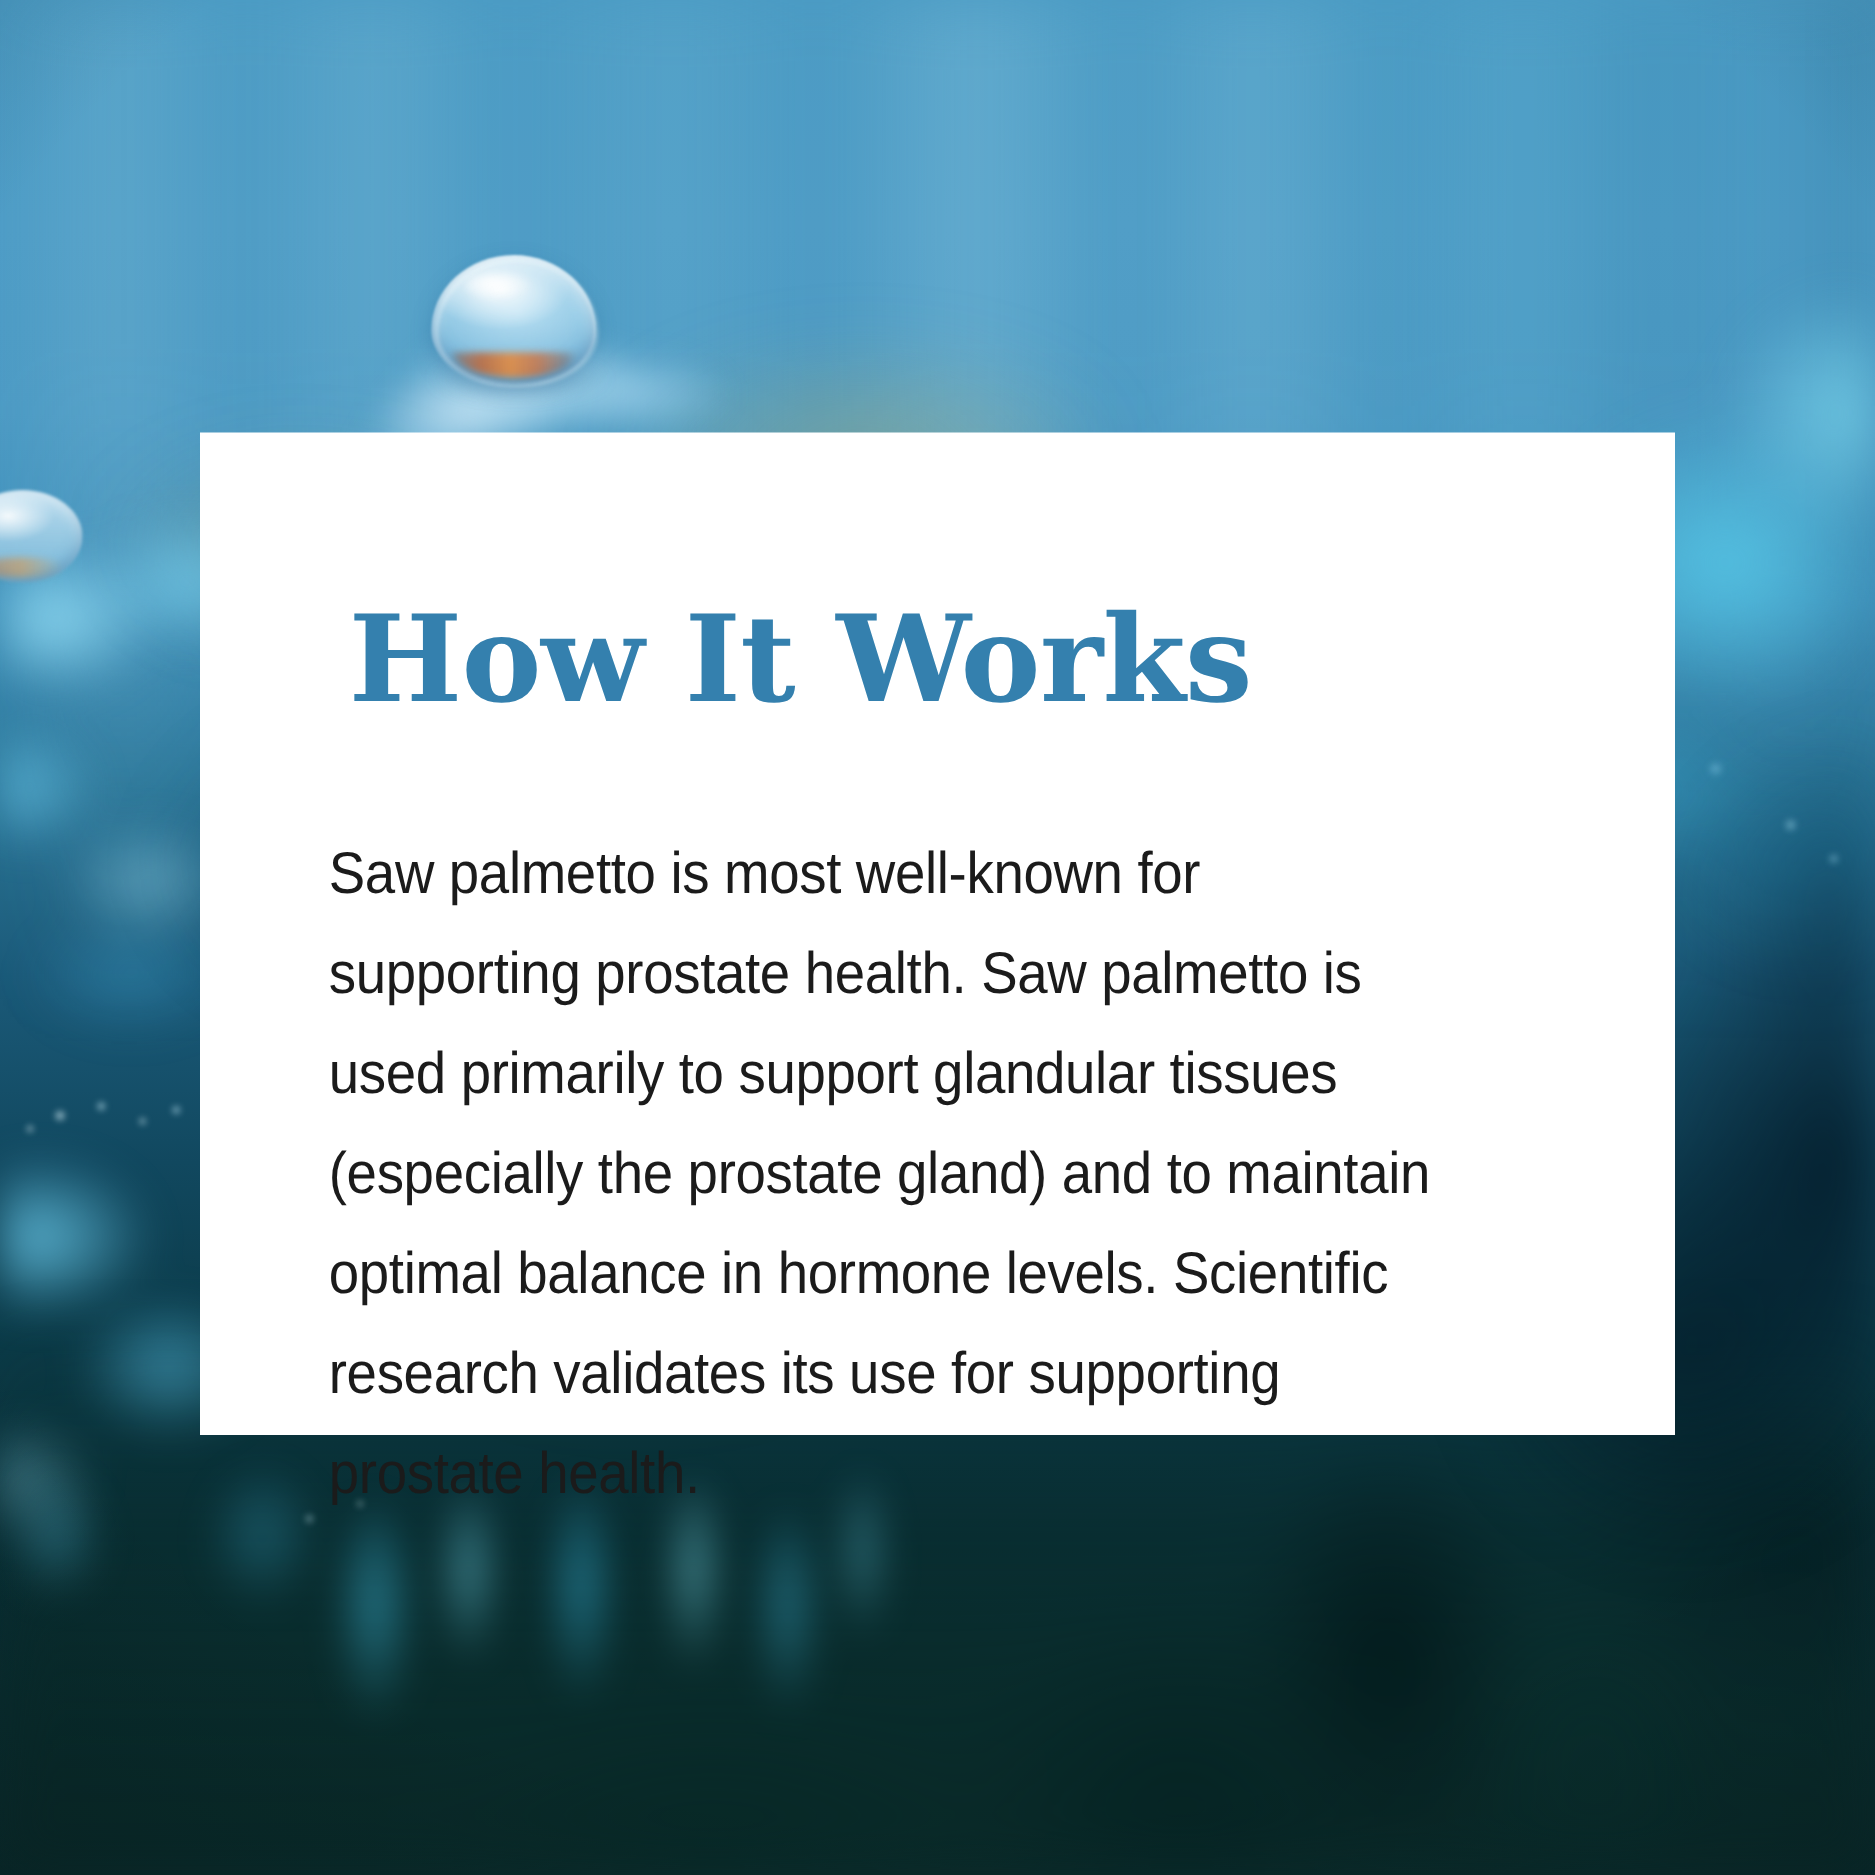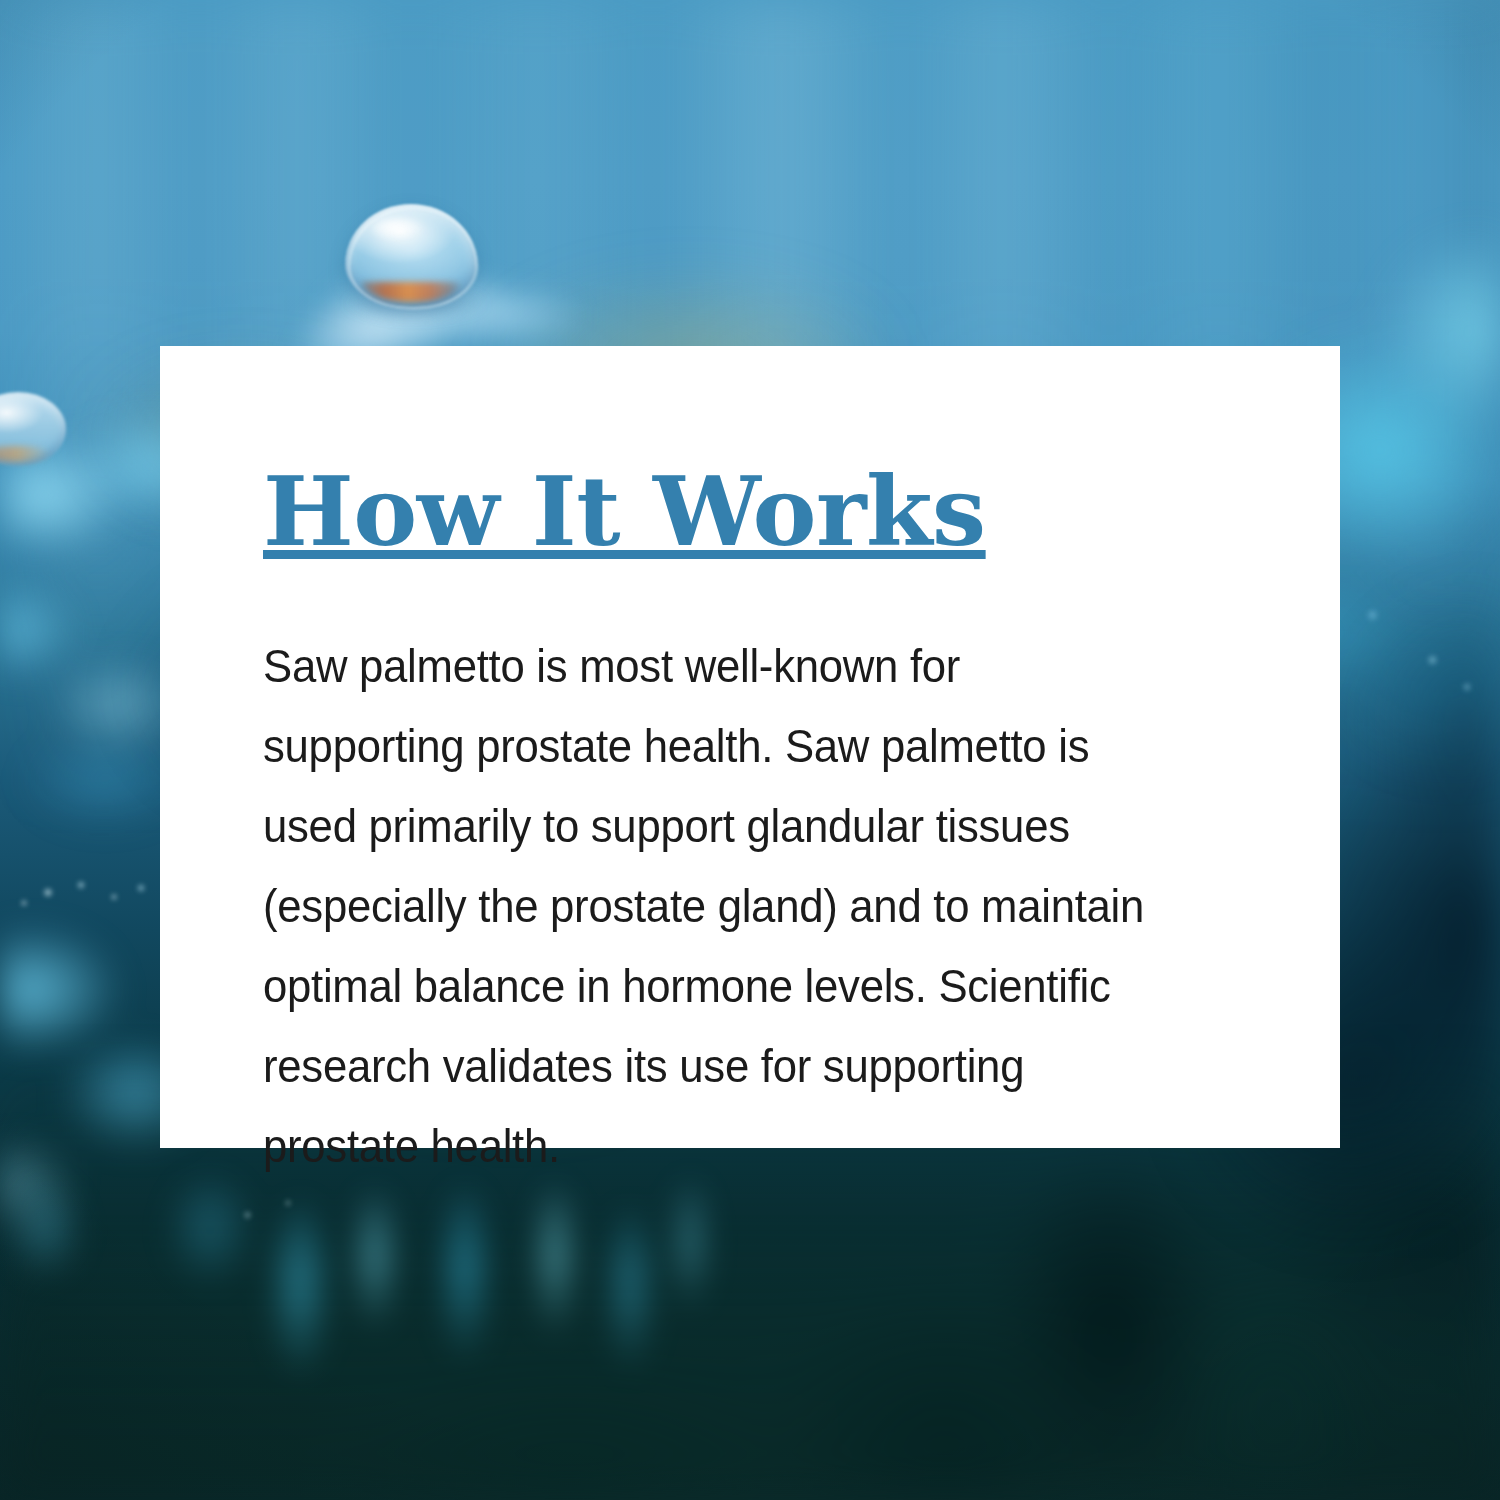--- a/index.html
+++ b/index.html
@@ -246,29 +246,28 @@
     left: 160px;
     top: 346px;
     width: 1180px;
     height: 802px;
     background: #ffffff;
     box-sizing: border-box;
     padding: 118px 100px 0 103px;
   }
 
   .card-title {
-    margin: 0;
+    margin: 16px;
     font-family: "DejaVu Serif", "Liberation Serif", serif;
     font-weight: 700;
     font-size: 96px;
     line-height: 1.0;
     letter-spacing: -0.5px;
     color: #3480ae;
     white-space: nowrap;
-    text-decoration: underline;
   }
 
   .card-body {
     margin: 0;
     padding-top: 66px;
     font-family: "Liberation Sans", sans-serif;
     font-weight: 400;
     font-size: 47px;
     line-height: 80px;
     letter-spacing: -0.3px;

